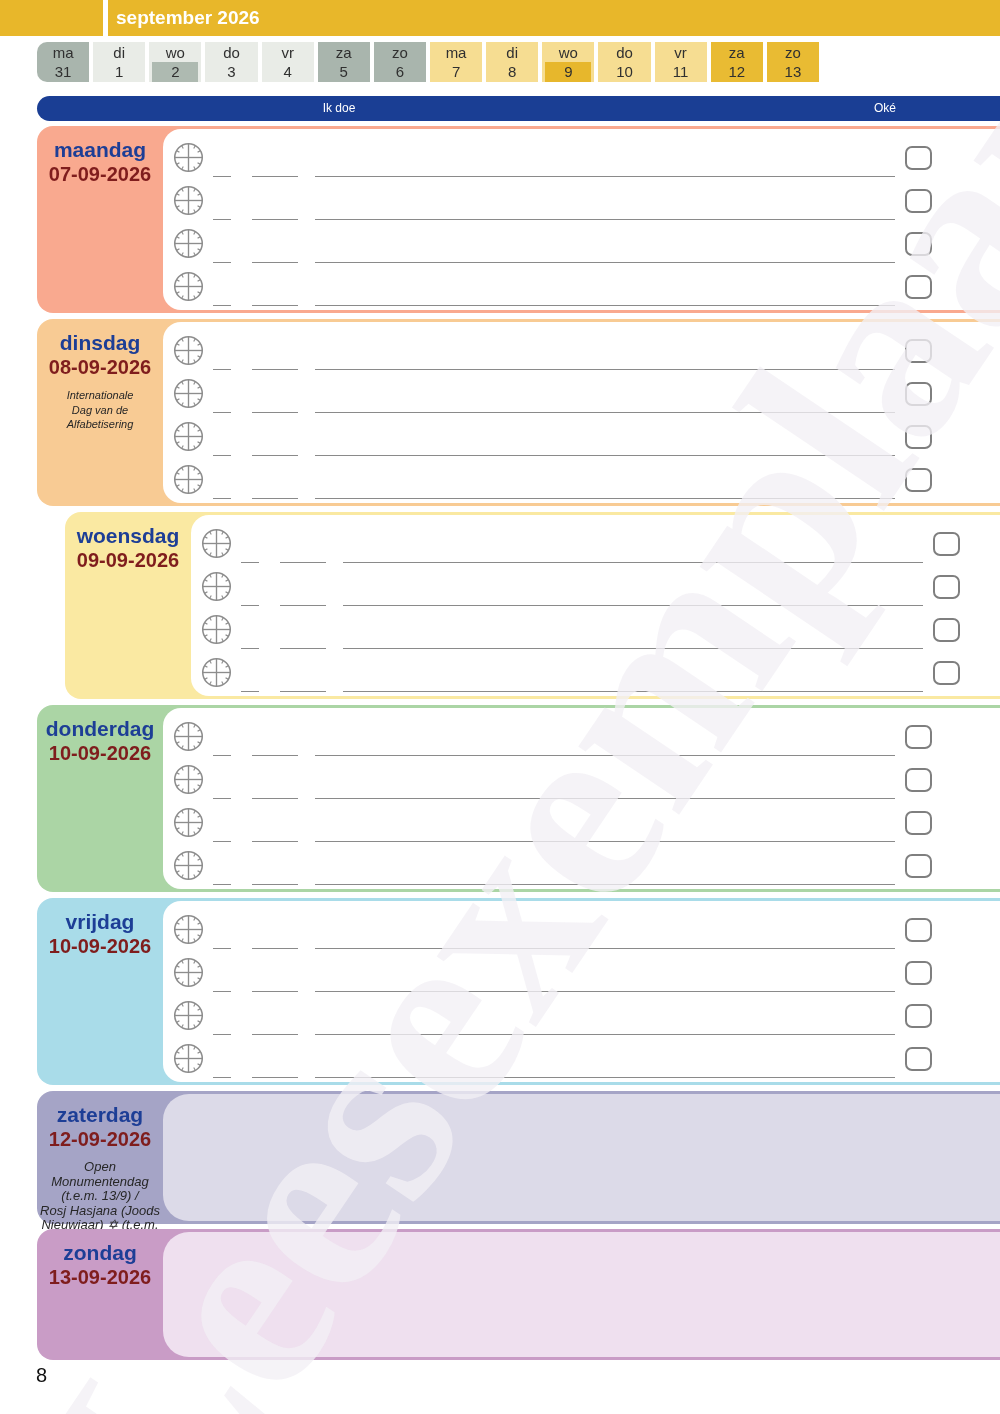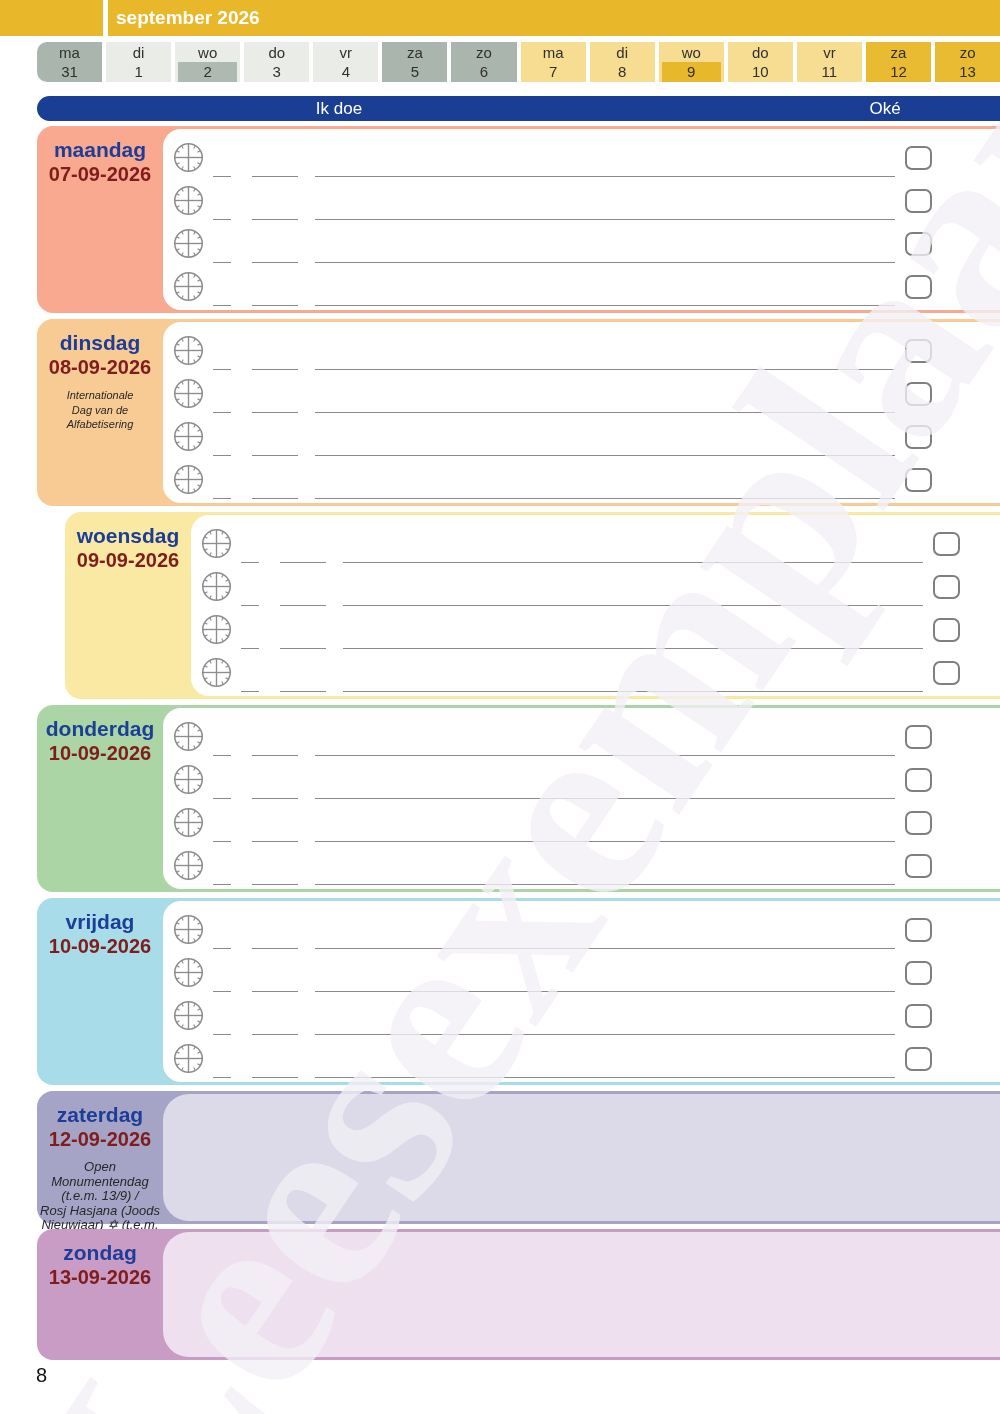--- a/index.html
+++ b/index.html
@@ -6,35 +6,35 @@
   body{font-family:"Liberation Sans",sans-serif;}
   #page{position:relative;width:1000px;height:1414px;background:#ffffff;overflow:hidden;}
 
   
   .gold-header{position:absolute;left:0;top:0;width:1000px;height:36px;background:#E8B72A;}
   .gold-divider{position:absolute;left:103px;top:0;width:5px;height:36px;background:#ffffff;}
   .month-title{position:absolute;left:116px;top:0;height:36px;line-height:36px;
     color:#ffffff;font-size:19px;font-weight:bold;}
 
   
-  .date-strip{position:absolute;left:37px;top:42px;width:963px;height:40px;display:flex;gap:4px;}
+  .date-strip{position:absolute;left:37px;top:42px;width:782px;height:40px;display:flex;gap:4px;}
   .cell{flex:1;display:flex;flex-direction:column;font-size:15px;color:#303030;text-align:center;}
   .cell:first-child{border-radius:10px 0 0 10px;}
   .cell-day{height:20px;line-height:21px;}
   .cell-num{height:20px;line-height:19px;}
   .cell-gray-dark{background:#A9B5AD;}
   .cell-gray-light{background:#E9ECE7;}
   .cell-yellow-light{background:#F6DD92;}
   .cell-gold{background:#E9BB33;}
   .cell-gray-light.num-hl .cell-num{background:#AEBAB1;margin:0 3px;}
   .cell-yellow-light.num-hl .cell-num{background:#E7B72C;margin:0 3px;}
 
   
   .blue-bar{position:absolute;left:37px;top:96px;width:963px;height:25px;background:#1A3E94;
-    border-radius:13px 0 0 13px;color:#ffffff;font-size:17px;}
+    border-radius:13px 0 0 13px;color:#ffffff;font-size:12px;}
   .ikdoe-label{position:absolute;left:222px;width:160px;top:0;height:25px;line-height:25px;text-align:center;}
   .oke-label{position:absolute;left:808px;width:80px;top:0;height:25px;line-height:25px;text-align:center;}
 
   
   .day-block{position:absolute;left:37px;width:963px;border-radius:16px 0 0 16px;}
   .day-label{position:absolute;left:0;top:0;width:126px;text-align:center;}
   .day-title{margin-top:12px;color:#1D3E96;font-weight:bold;font-size:21px;line-height:24px;}
   .day-date{color:#7f1d1d;font-weight:bold;font-size:20px;line-height:24px;}
   .day-note{margin-top:9px;padding:0 2px;font-style:italic;font-size:11px;line-height:14.5px;color:#272727;white-space:pre-line;}
   .day-panel{position:absolute;left:126px;top:3px;right:0;bottom:3px;background:#ffffff;border-radius:18px 0 0 18px;}

